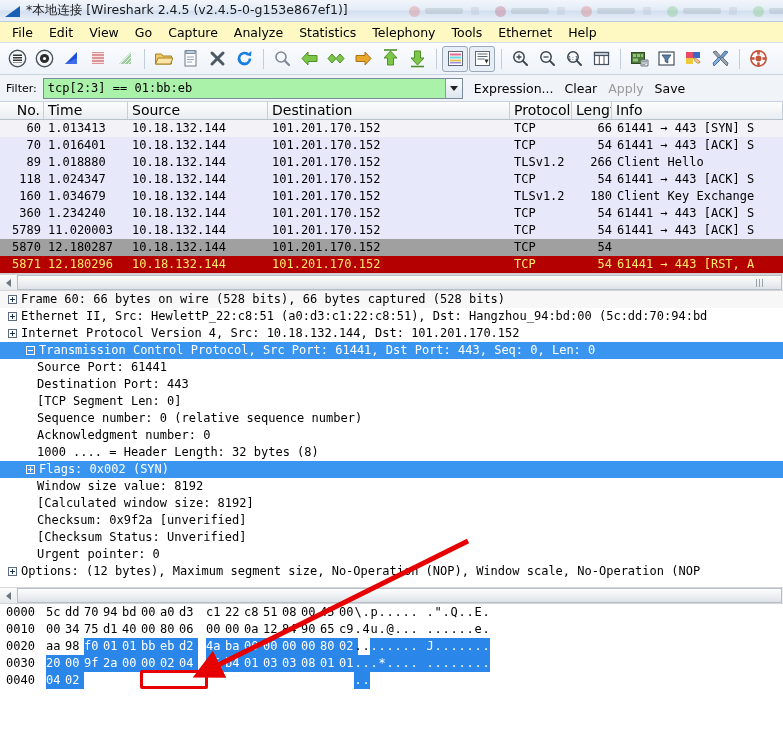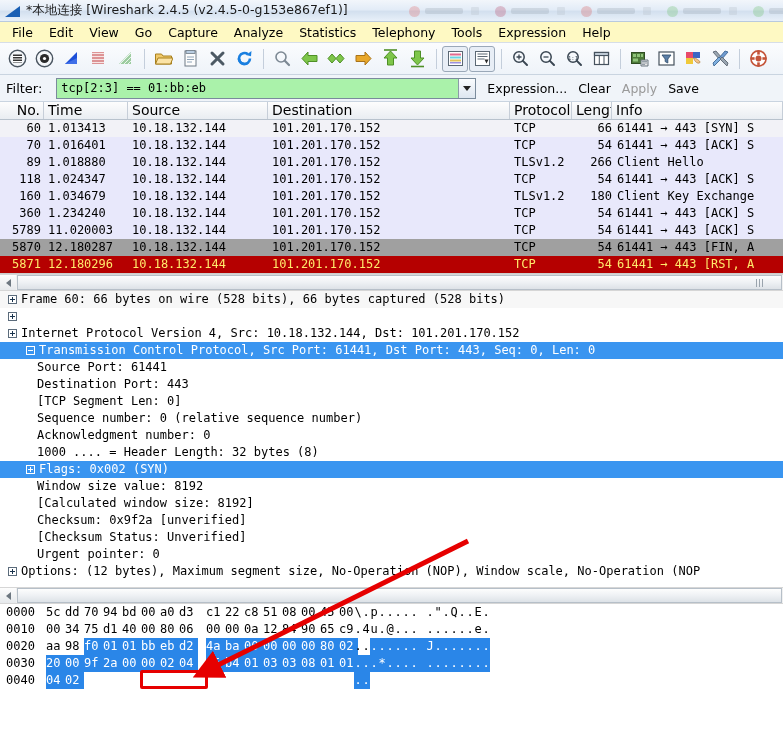--- a/index.html
+++ b/index.html
@@ -81,21 +81,21 @@
   .tb-btn svg { display: block; }
 
   
   .filterbar {
     height: 27px;
     background: #f0f4f9;
     display: flex; align-items: center;
     padding-left: 6px;
     border-bottom: 1px solid #c9d4e0;
   }
-  .filter-label { font-size: 13px; margin-right: 14px; font-family:"DejaVu Sans",sans-serif;}
+  .filter-label { font-size: 11px; margin-right: 6px; font-family:"DejaVu Sans",sans-serif;}
   .filter-combo {
     flex: none; width: 420px; height: 21px;
     border: 1px solid #7a8b9c; background: #aaf2aa;
     display: flex; align-items: flex-end;
     position: relative;
   }
   .filter-input {
     flex: 1; border: none; outline: none; background: transparent;
     font-family: "DejaVu Sans Mono", monospace; font-size: 12px;
     padding-left: 4px; color: #000;
@@ -250,21 +250,21 @@
   <div class="menubar">
     <div class="menu-item">File</div>
     <div class="menu-item">Edit</div>
     <div class="menu-item">View</div>
     <div class="menu-item">Go</div>
     <div class="menu-item">Capture</div>
     <div class="menu-item">Analyze</div>
     <div class="menu-item">Statistics</div>
     <div class="menu-item">Telephony</div>
     <div class="menu-item">Tools</div>
-    <div class="menu-item">Expression</div>
+    <div class="menu-item">Ethernet</div>
     <div class="menu-item">Help</div>
   </div>
 
   <div class="toolbar">
     <div class="tb-btn">
       <svg width="19" height="19" viewBox="0 0 19 19">
           <circle cx="9.5" cy="9.5" r="8.2" fill="#f4f7fa" stroke="#4a5560" stroke-width="1.4"></circle>
           <rect x="5" y="5.5" width="9" height="8" fill="#333"></rect>
           <rect x="5" y="7" width="9" height="1" fill="#fff"></rect>
           <rect x="5" y="9.5" width="9" height="1" fill="#fff"></rect>
@@ -562,21 +562,20 @@
           <div class="c-len">54</div>
           <div class="c-info">61441 → 443 [ACK] S</div>
         </div>
         <div class="pl-row sel-gray">
           <div class="c-no">5870</div>
           <div class="c-time">12.180287</div>
           <div class="c-src">10.18.132.144</div>
           <div class="c-dst">101.201.170.152</div>
           <div class="c-pro">TCP</div>
           <div class="c-len">54</div>
-          <div class="c-info">61441 → 443 [FIN, A</div>
         </div>
         <div class="pl-row sel-red">
           <div class="c-no">5871</div>
           <div class="c-time">12.180296</div>
           <div class="c-src">10.18.132.144</div>
           <div class="c-dst">101.201.170.152</div>
           <div class="c-pro">TCP</div>
           <div class="c-len">54</div>
           <div class="c-info">61441 → 443 [RST, A</div>
         </div>
@@ -595,20 +594,21 @@
   </div>
 
   <div class="detailpane">
     <div id="dt-body">
         <div class="dt-row alt">
           <span class="expander plus"></span>
           <span class="dt-text">Frame 60: 66 bytes on wire (528 bits), 66 bytes captured (528 bits)</span>
         </div>
         <div class="dt-row">
           <span class="expander plus"></span>
+          <span class="dt-text">Ethernet II, Src: HewlettP_22:c8:51 (a0:d3:c1:22:c8:51), Dst: Hangzhou_94:bd:00 (5c:dd:70:94:bd</span>
         </div>
         <div class="dt-row">
           <span class="expander plus"></span>
           <span class="dt-text">Internet Protocol Version 4, Src: 10.18.132.144, Dst: 101.201.170.152</span>
         </div>
         <div class="dt-row sel">
           <span class="expander"></span>
           <span class="dt-text">Transmission Control Protocol, Src Port: 61441, Dst Port: 443, Seq: 0, Len: 0</span>
         </div>
         <div class="dt-row">

